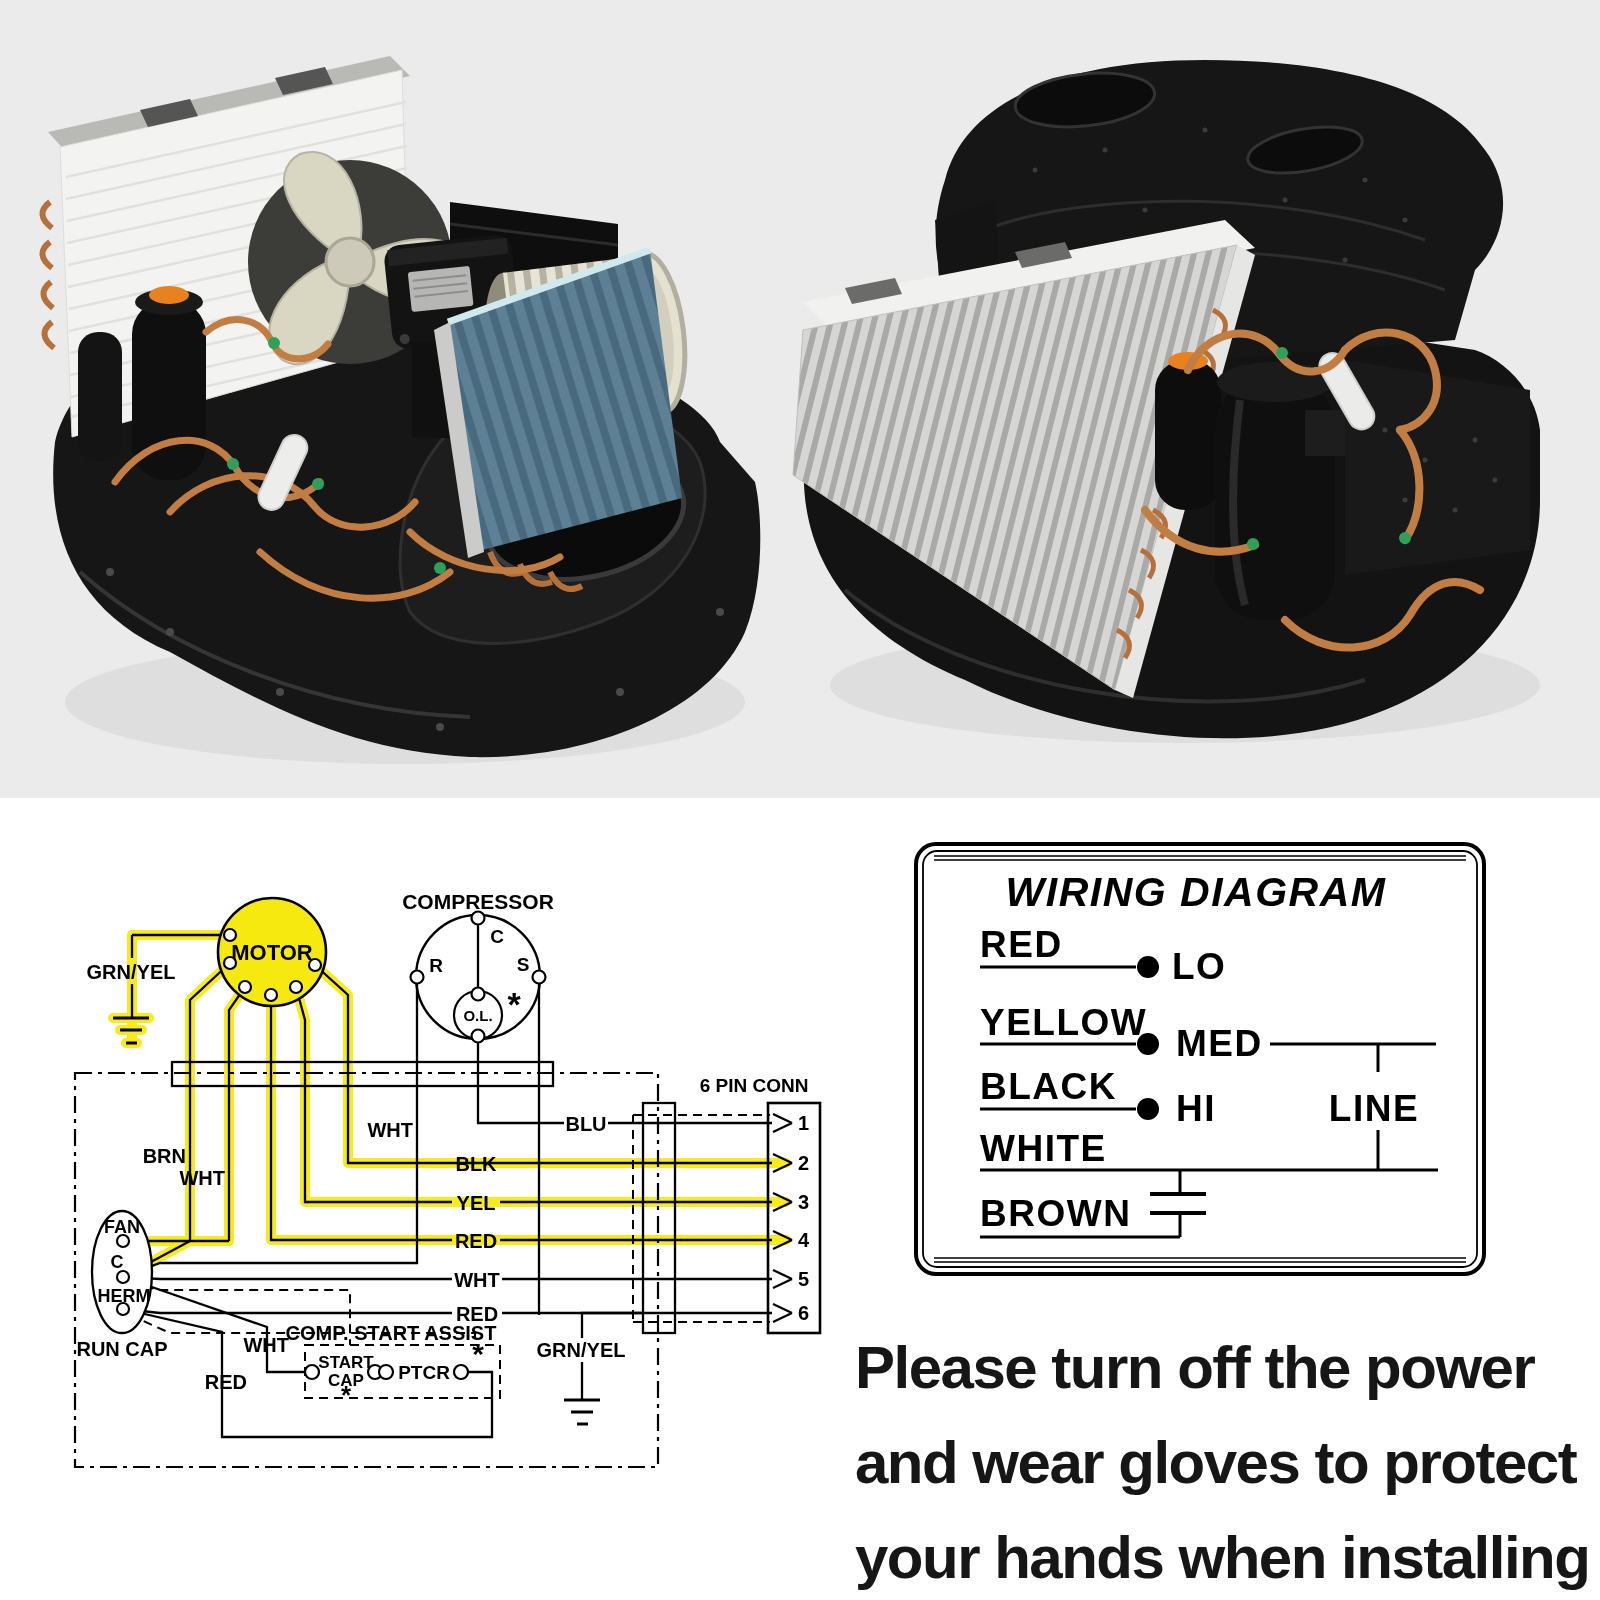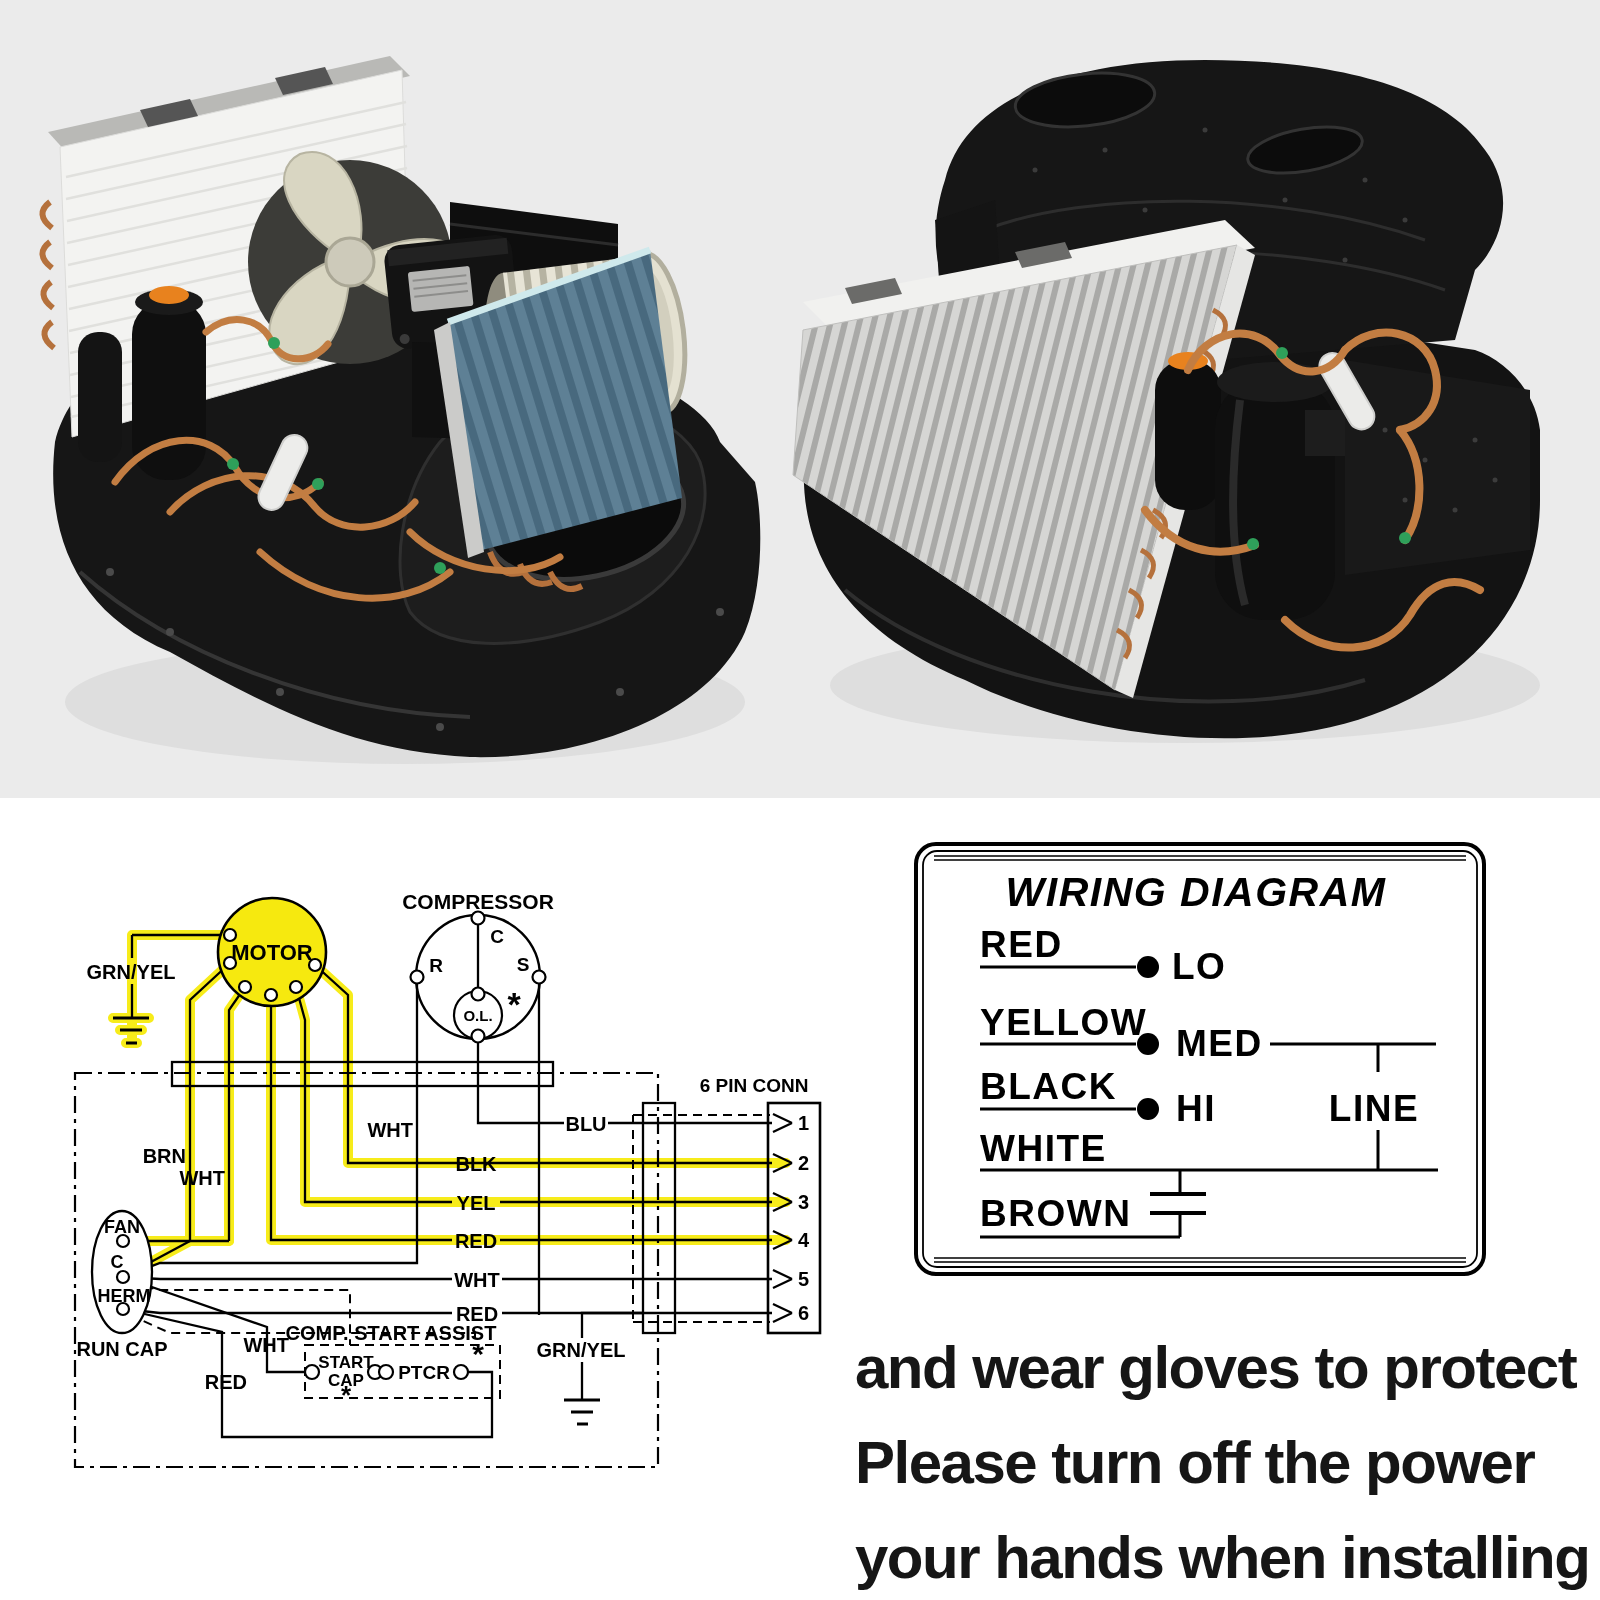--- a/index.html
+++ b/index.html
@@ -409,18 +409,18 @@
       <text class="wlbl" x="1176" y="1056" font-size="37">MED</text>
       <text class="wlbl" x="980" y="1099" font-size="37">BLACK</text>
       <text class="wlbl" x="1176" y="1121" font-size="37">HI</text>
       <text class="wlbl tc" x="1374" y="1121" font-size="37">LINE</text>
       <text class="wlbl" x="980" y="1161" font-size="37">WHITE</text>
       <text class="wlbl" x="980" y="1226" font-size="37">BROWN</text>
     </g>
   </svg>
 
   <div class="caption">
+    <div>Please turn off the power</div>
     <div>and wear gloves to protect</div>
-    <div>Please turn off the power</div>
     <div>your hands when installing</div>
   </div>
 
 </div>
 
 </body></html>

